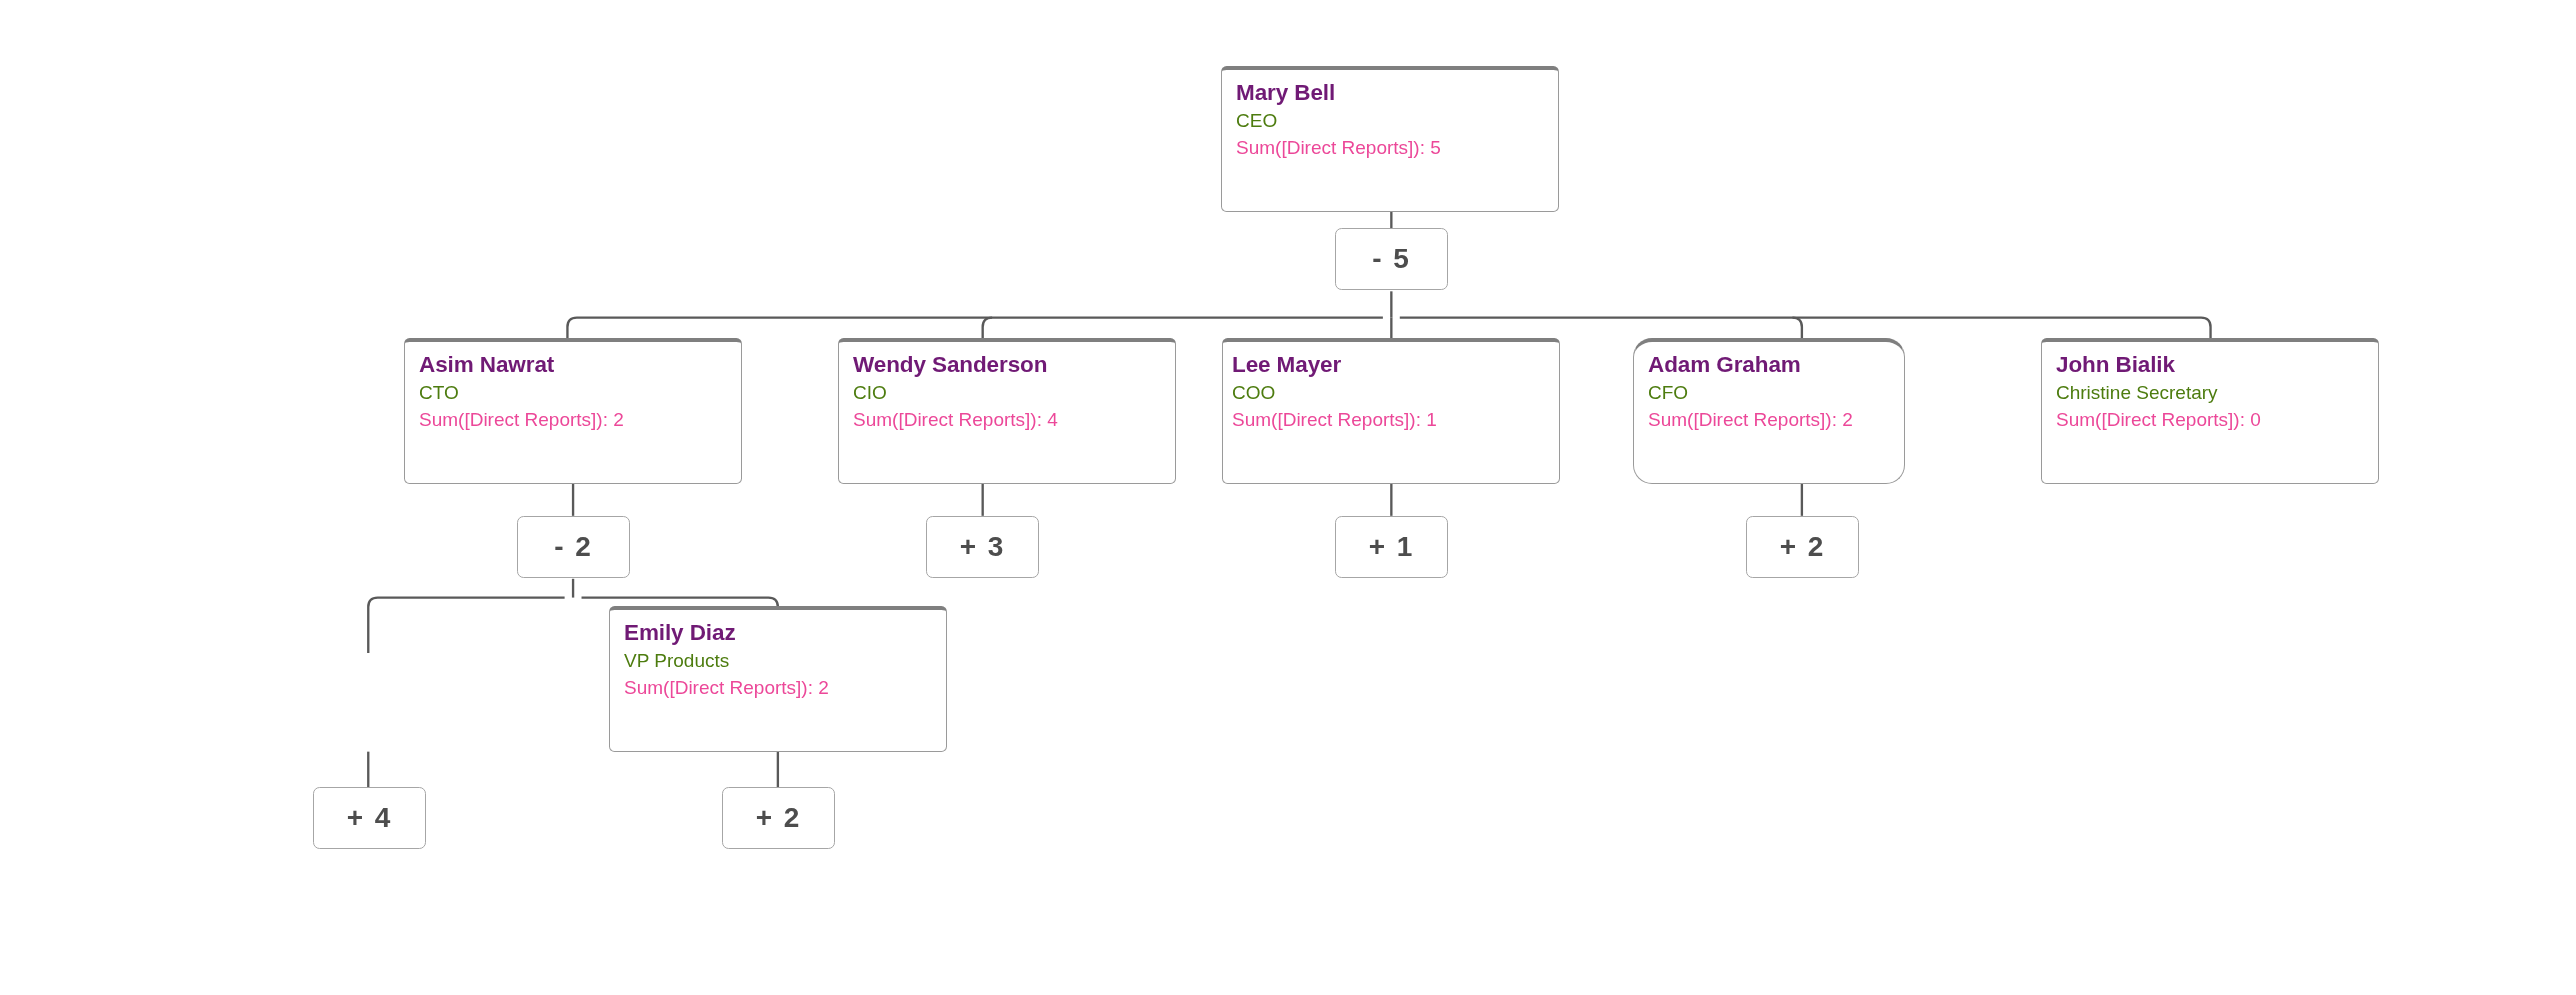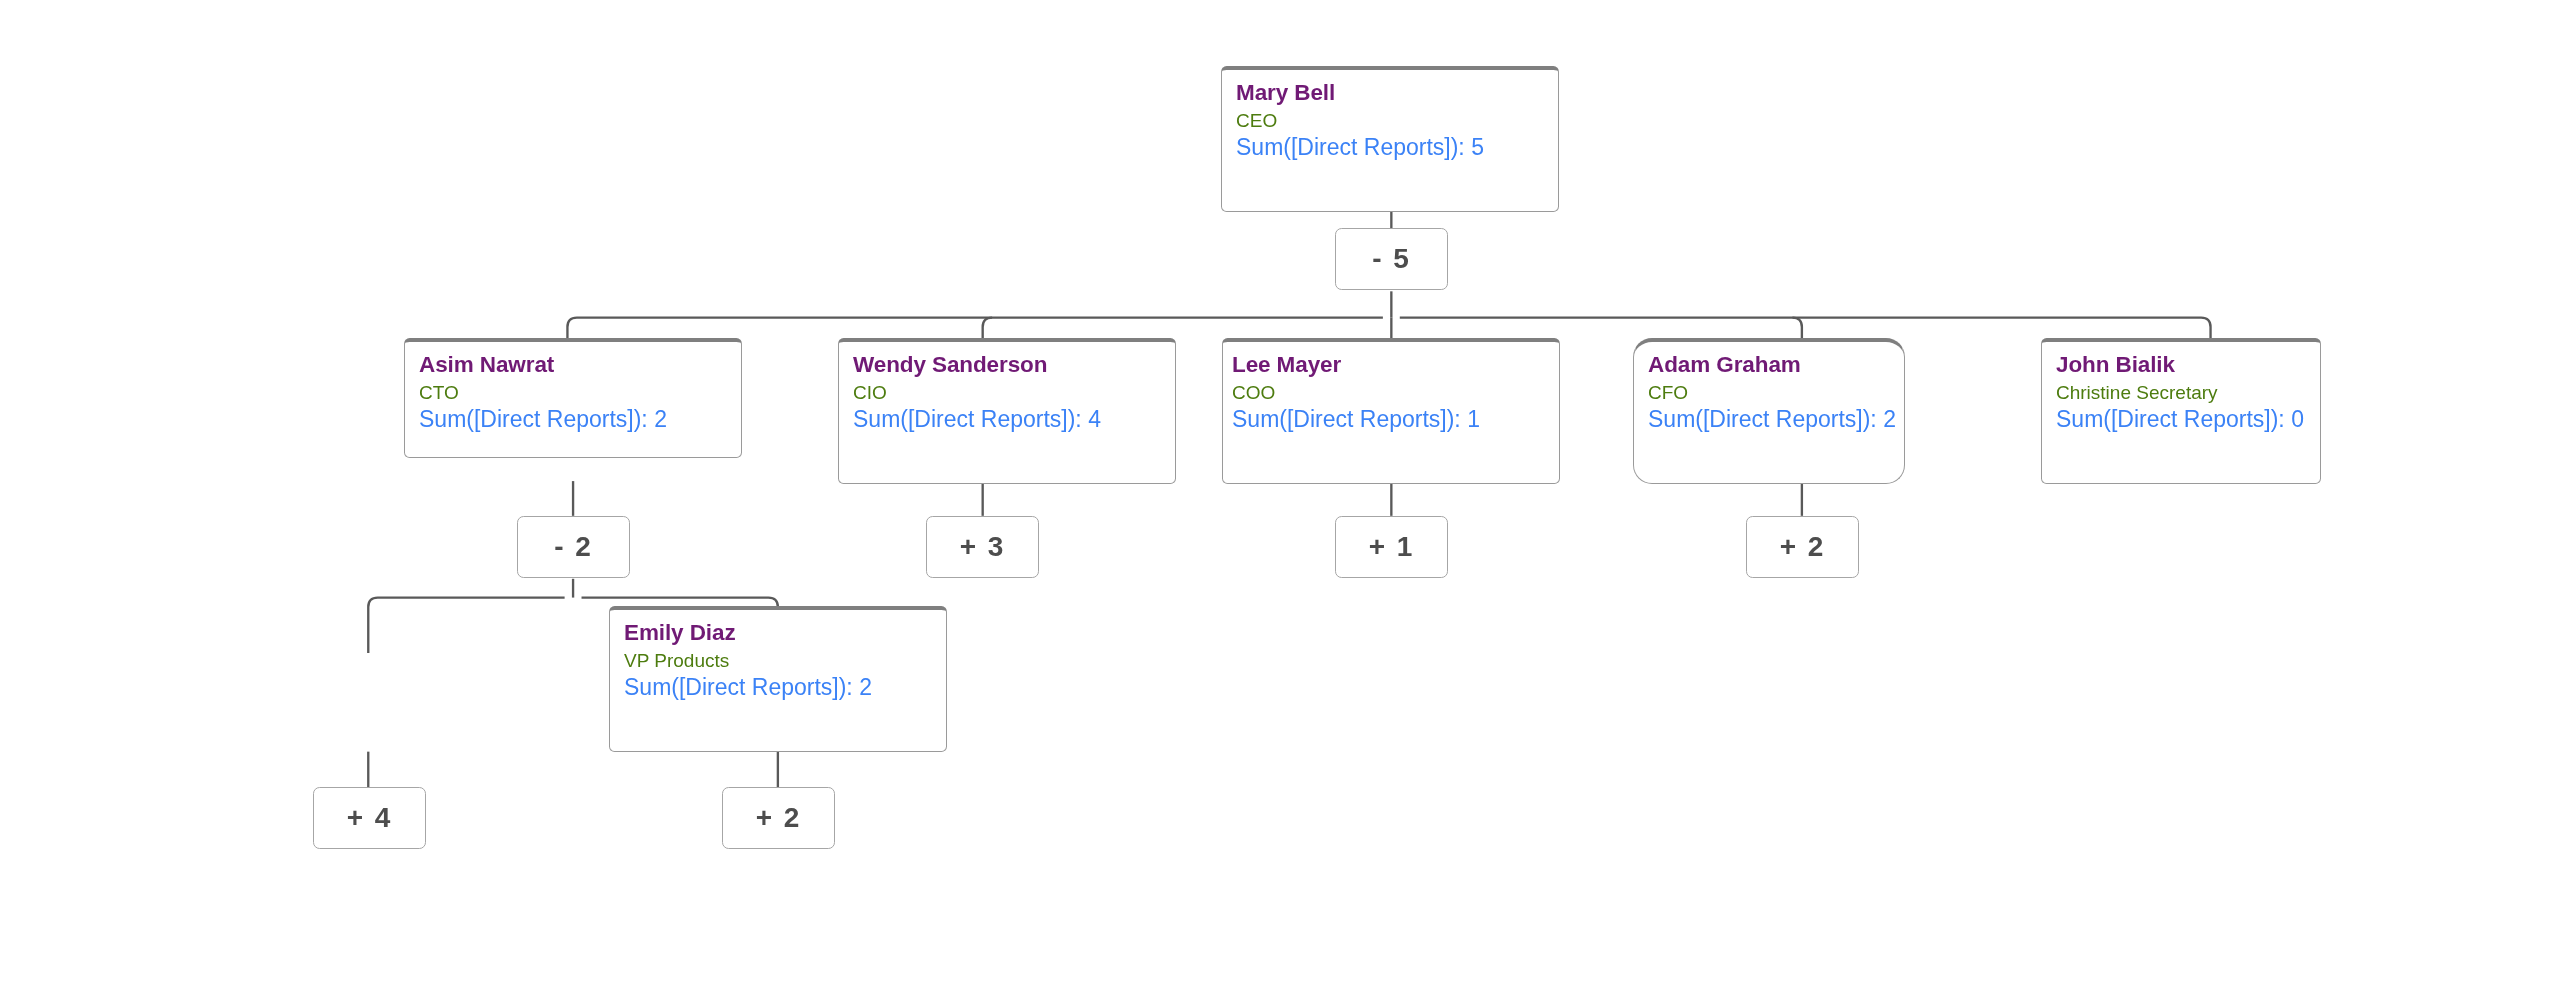--- a/index.html
+++ b/index.html
@@ -47,23 +47,23 @@
     white-space: nowrap;
   }
   .node-title {
     font-size: 19px;
     font-weight: normal;
     color: #4d7c0f;
     line-height: 27px;
     white-space: nowrap;
   }
   .node-measure {
-    font-size: 23px;
+    font-size: 19px;
     font-weight: normal;
-    color: #3b82f6;
+    color: #ec4899;
     line-height: 27px;
     white-space: nowrap;
   }
   .toggle-button {
     position: absolute;
     box-sizing: border-box;
     background: #ffffff;
     border: 0.9px solid #a6a6a6;
     border-radius: 6.6px;
     display: flex;
@@ -108,21 +108,21 @@
     <path d="M828 800 L828 838" stroke="#595959" stroke-width="2.5" fill="none"></path>
   </svg>
 
   <div class="node-card" style="left:1221px; top:66px; width:338px; height:146px;">
     <div class="node-name">Mary Bell</div>
     <div class="node-title">CEO</div>
     <div class="node-measure">Sum([Direct Reports]): 5</div>
   </div>
   <div class="toggle-button" style="left:1335px; top:228px; width:113px; height:62px;">- 5</div>
 
-  <div class="node-card" style="left:404px; top:338px; width:338px; height:120px;">
+  <div class="node-card" style="left:404px; top:338px; width:338px; height:146px;">
     <div class="node-name">Asim Nawrat</div>
     <div class="node-title">CTO</div>
     <div class="node-measure">Sum([Direct Reports]): 2</div>
   </div>
   <div class="toggle-button" style="left:517px; top:516px; width:113px; height:62px;">- 2</div>
 
   <div class="node-card" style="left:838px; top:338px; width:338px; height:146px;">
     <div class="node-name">Wendy Sanderson</div>
     <div class="node-title">CIO</div>
     <div class="node-measure">Sum([Direct Reports]): 4</div>
@@ -136,21 +136,21 @@
   </div>
   <div class="toggle-button" style="left:1335px; top:516px; width:113px; height:62px;">+ 1</div>
 
   <div class="node-card" style="left:1633px; top:338px; width:272px; height:146px;border-radius:19px;">
     <div class="node-name">Adam Graham</div>
     <div class="node-title">CFO</div>
     <div class="node-measure">Sum([Direct Reports]): 2</div>
   </div>
   <div class="toggle-button" style="left:1746px; top:516px; width:113px; height:62px;">+ 2</div>
 
-  <div class="node-card" style="left:2041px; top:338px; width:280px; height:146px;">
+  <div class="node-card" style="left:2041px; top:338px; width:338px; height:146px;">
     <div class="node-name">John Bialik</div>
     <div class="node-title">Christine Secretary</div>
     <div class="node-measure">Sum([Direct Reports]): 0</div>
   </div>
 
   <div class="toggle-button" style="left:313px; top:787px; width:113px; height:62px;">+ 4</div>
 
   <div class="node-card" style="left:609px; top:606px; width:338px; height:146px;">
     <div class="node-name">Emily Diaz</div>
     <div class="node-title">VP Products</div>

